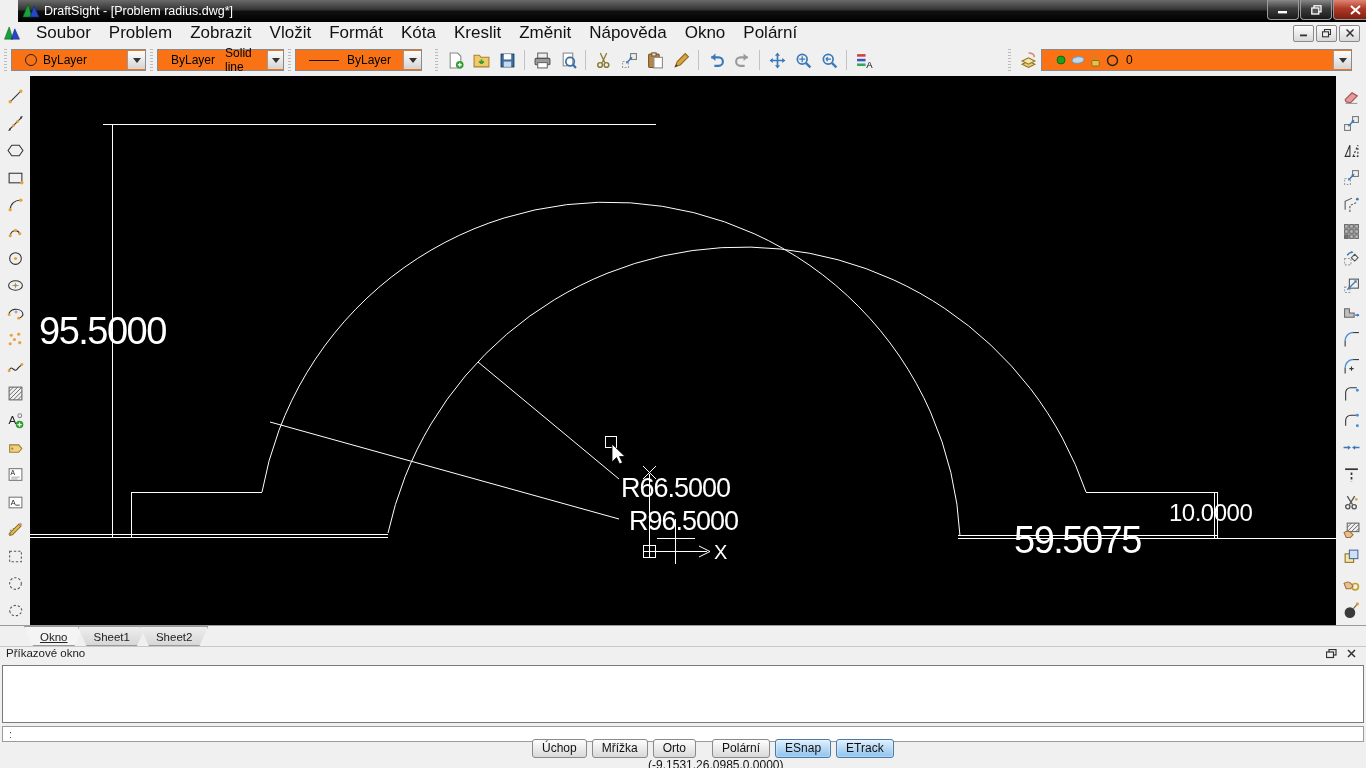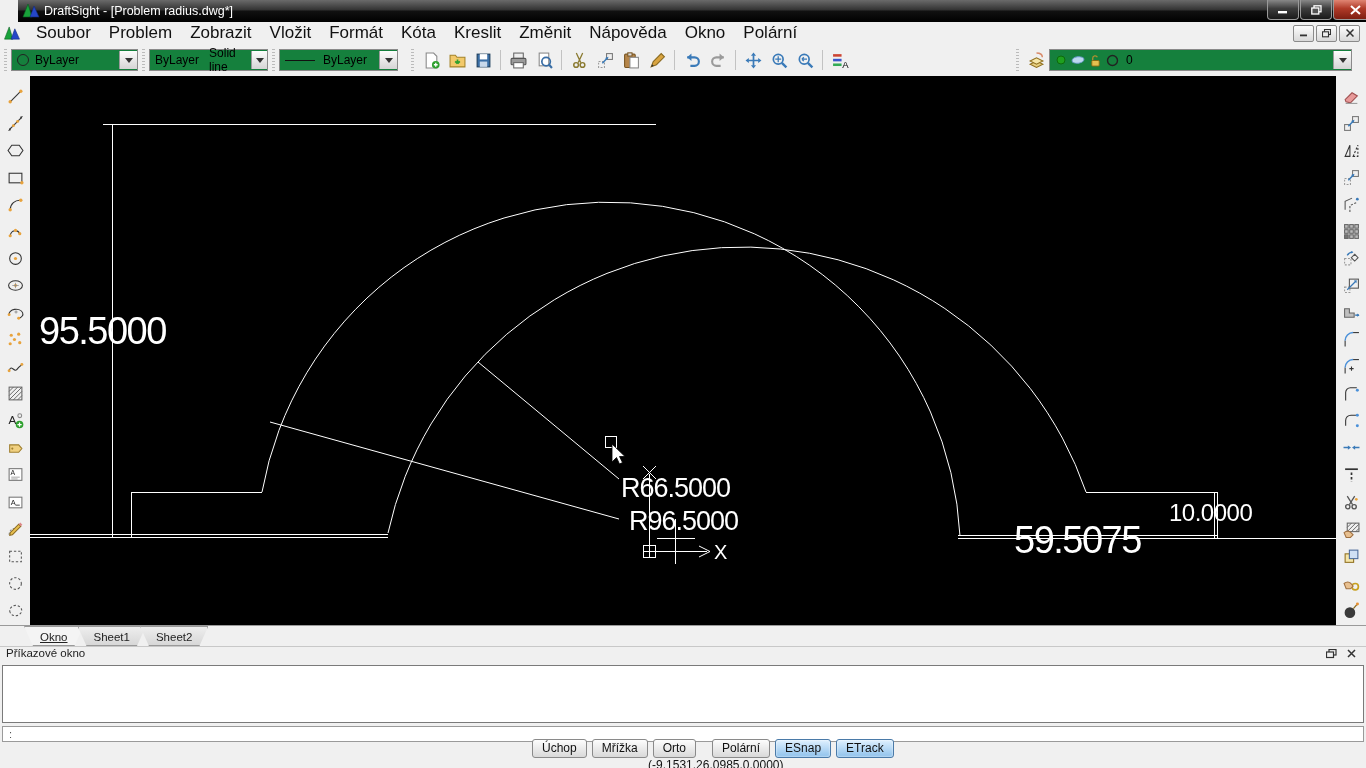--- a/index.html
+++ b/index.html
@@ -24,22 +24,22 @@
   .menu-item{padding:2px 9px;cursor:default;}
   .mdi-controls{margin-left:auto;display:flex;padding-right:6px;gap:2px;}
   .mbtn{width:19px;height:15px;border:1px solid #8a8a8a;border-radius:2px;
     background:linear-gradient(#fdfdfd,#d8d8d8);display:flex;align-items:center;justify-content:center;}
   
   .toolbar{position:absolute;left:0;top:44px;width:100%;height:32px;background:#f0f0f0;
     border-bottom:1px solid #cfcfcf;display:flex;align-items:center;font-size:12px;}
   .grip{width:5px;height:22px;margin:0 3px;
     background:repeating-linear-gradient(#bbb 0 1px,#f0f0f0 1px 3px);
     background-size:3px 3px;background-repeat:repeat-y;background-position:1px 0;}
-  .combo{height:20px;background:#15803d;border:1px solid #8a8a8a;display:flex;
-    align-items:center;padding-left:5px;position:relative;}
+  .combo{height:20px;background:#f97316;border:1px solid #8a8a8a;display:flex;
+    align-items:center;padding-left:13px;position:relative;}
   .combo .dd{width:17px;height:18px;margin-left:auto;border-left:1px solid #9a9a9a;
     background:linear-gradient(#fdfdfd,#d4d4d4);display:flex;align-items:center;justify-content:center;}
   .combo .dd::after{content:"";border:4px solid transparent;border-top:5px solid #333;margin-top:5px;}
   .swatch-circle{width:10px;height:10px;border:1.4px solid #222;border-radius:50%;margin-right:6px;}
   .lw-sample{width:30px;height:0;border-top:1.6px solid #111;margin-right:8px;}
   .tb-icons{display:flex;align-items:center;}
   .tb-icons .icon,.icon-btn{width:22px;height:22px;display:flex;align-items:center;
     justify-content:center;margin:0 1px;border:1px solid transparent;border-radius:2px;}
   .sep{width:1px;height:20px;background:#c2c2c2;margin:0 4px;}
   

